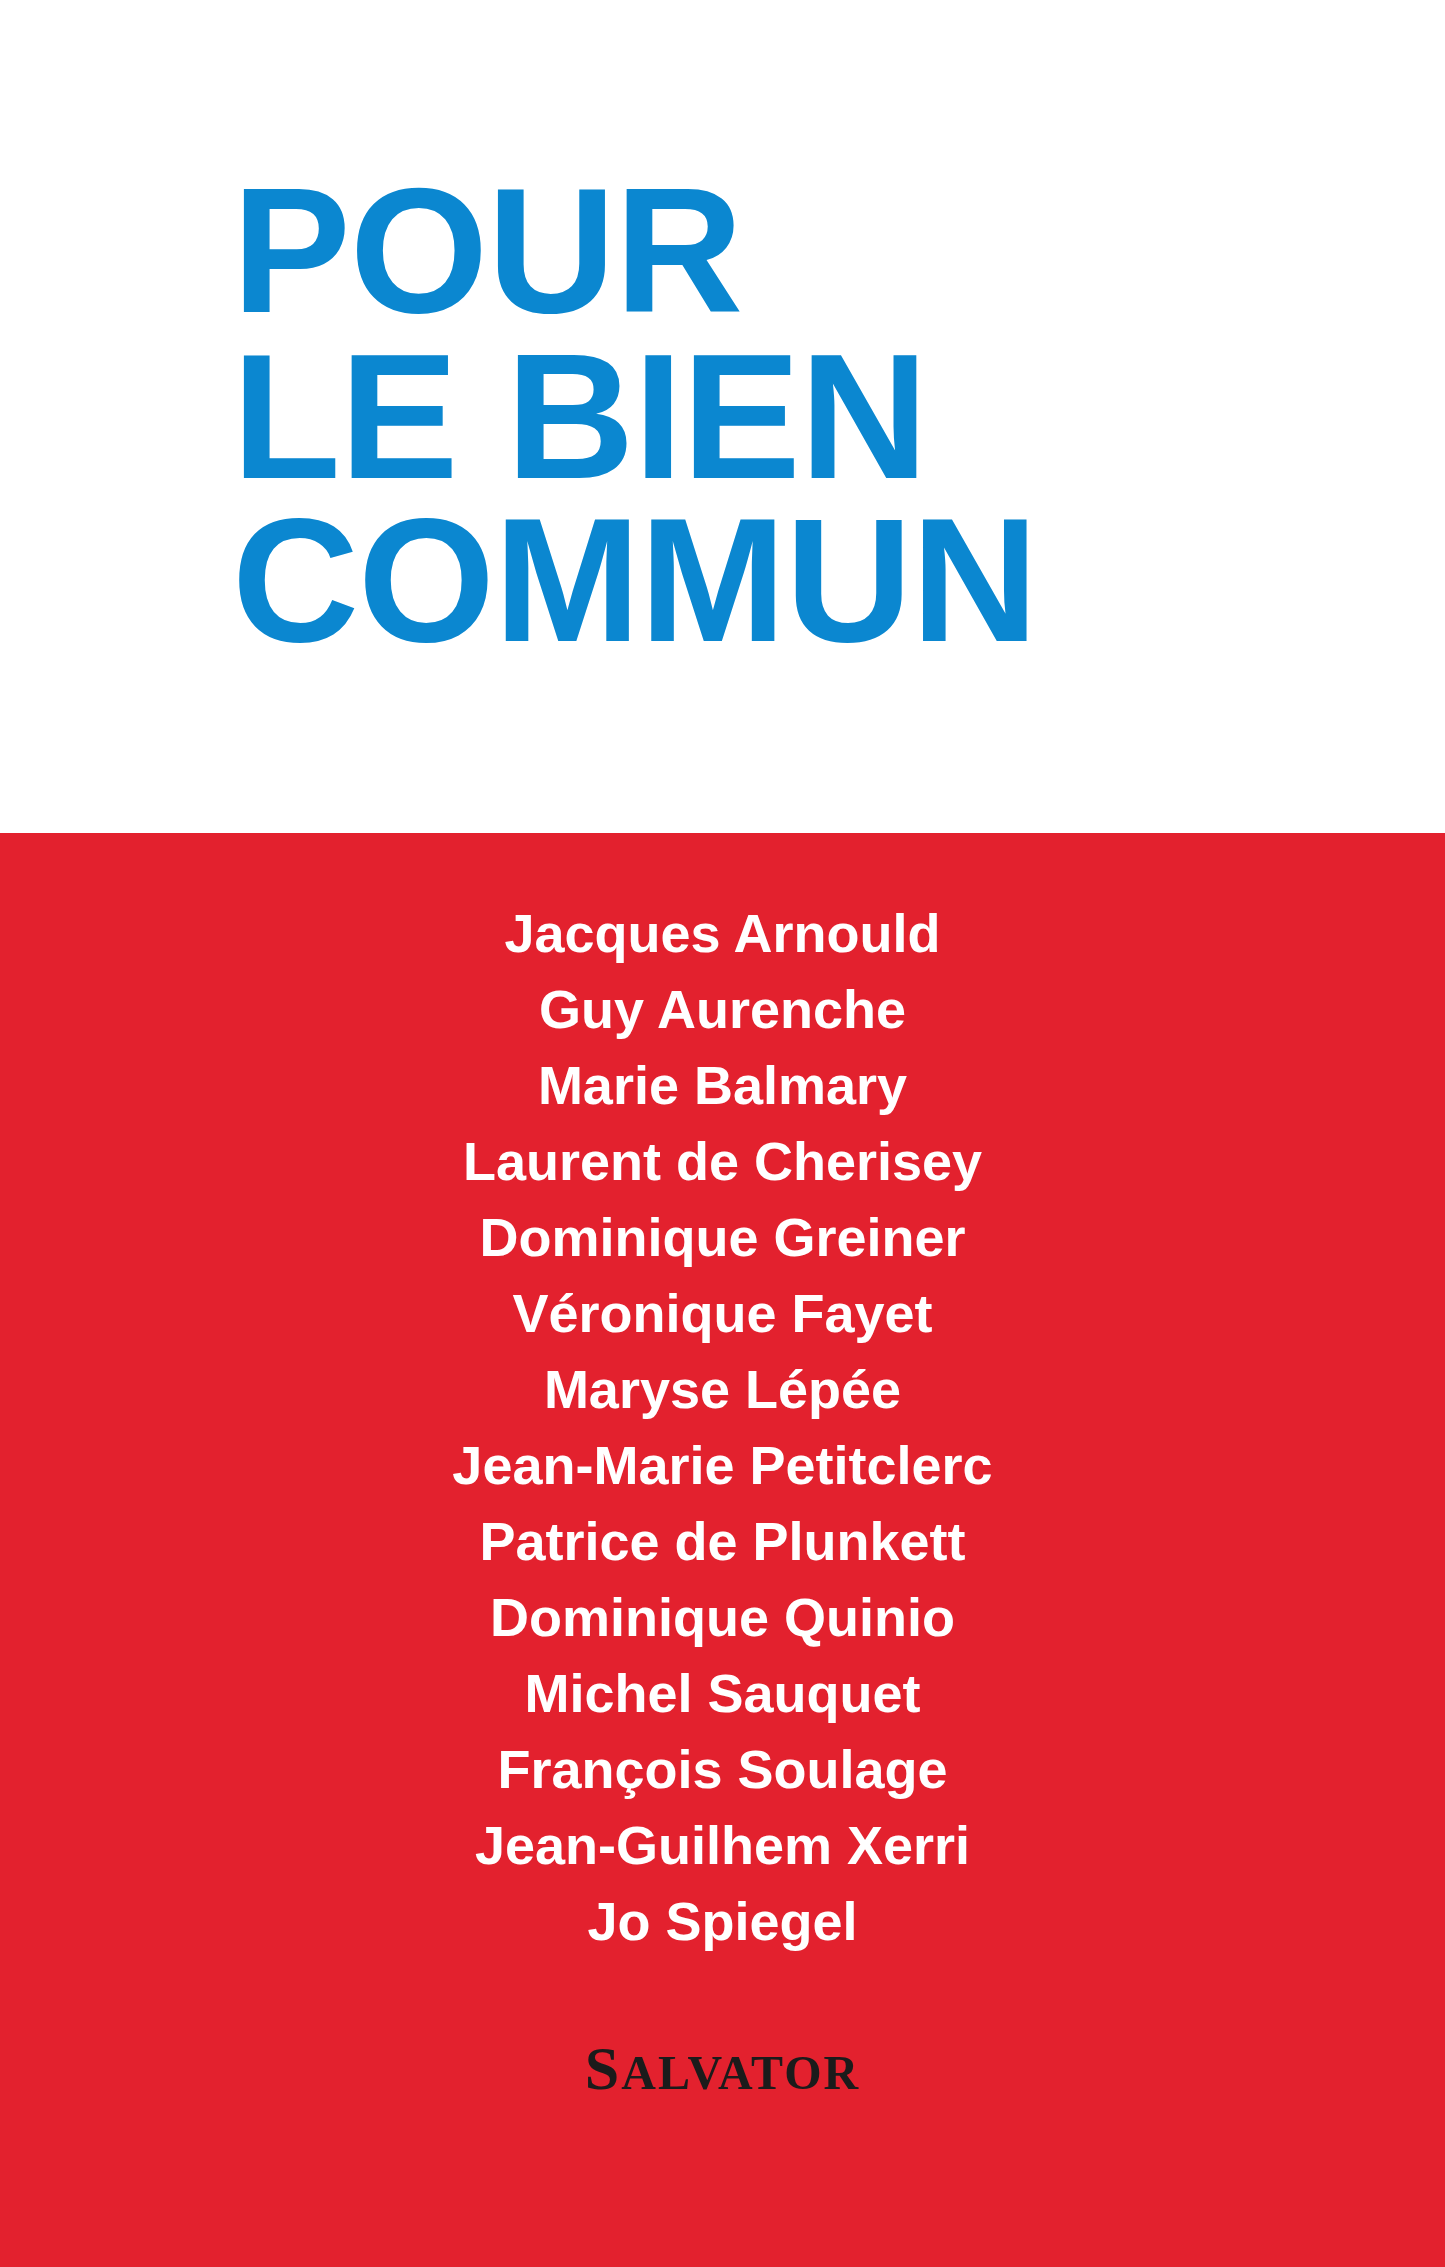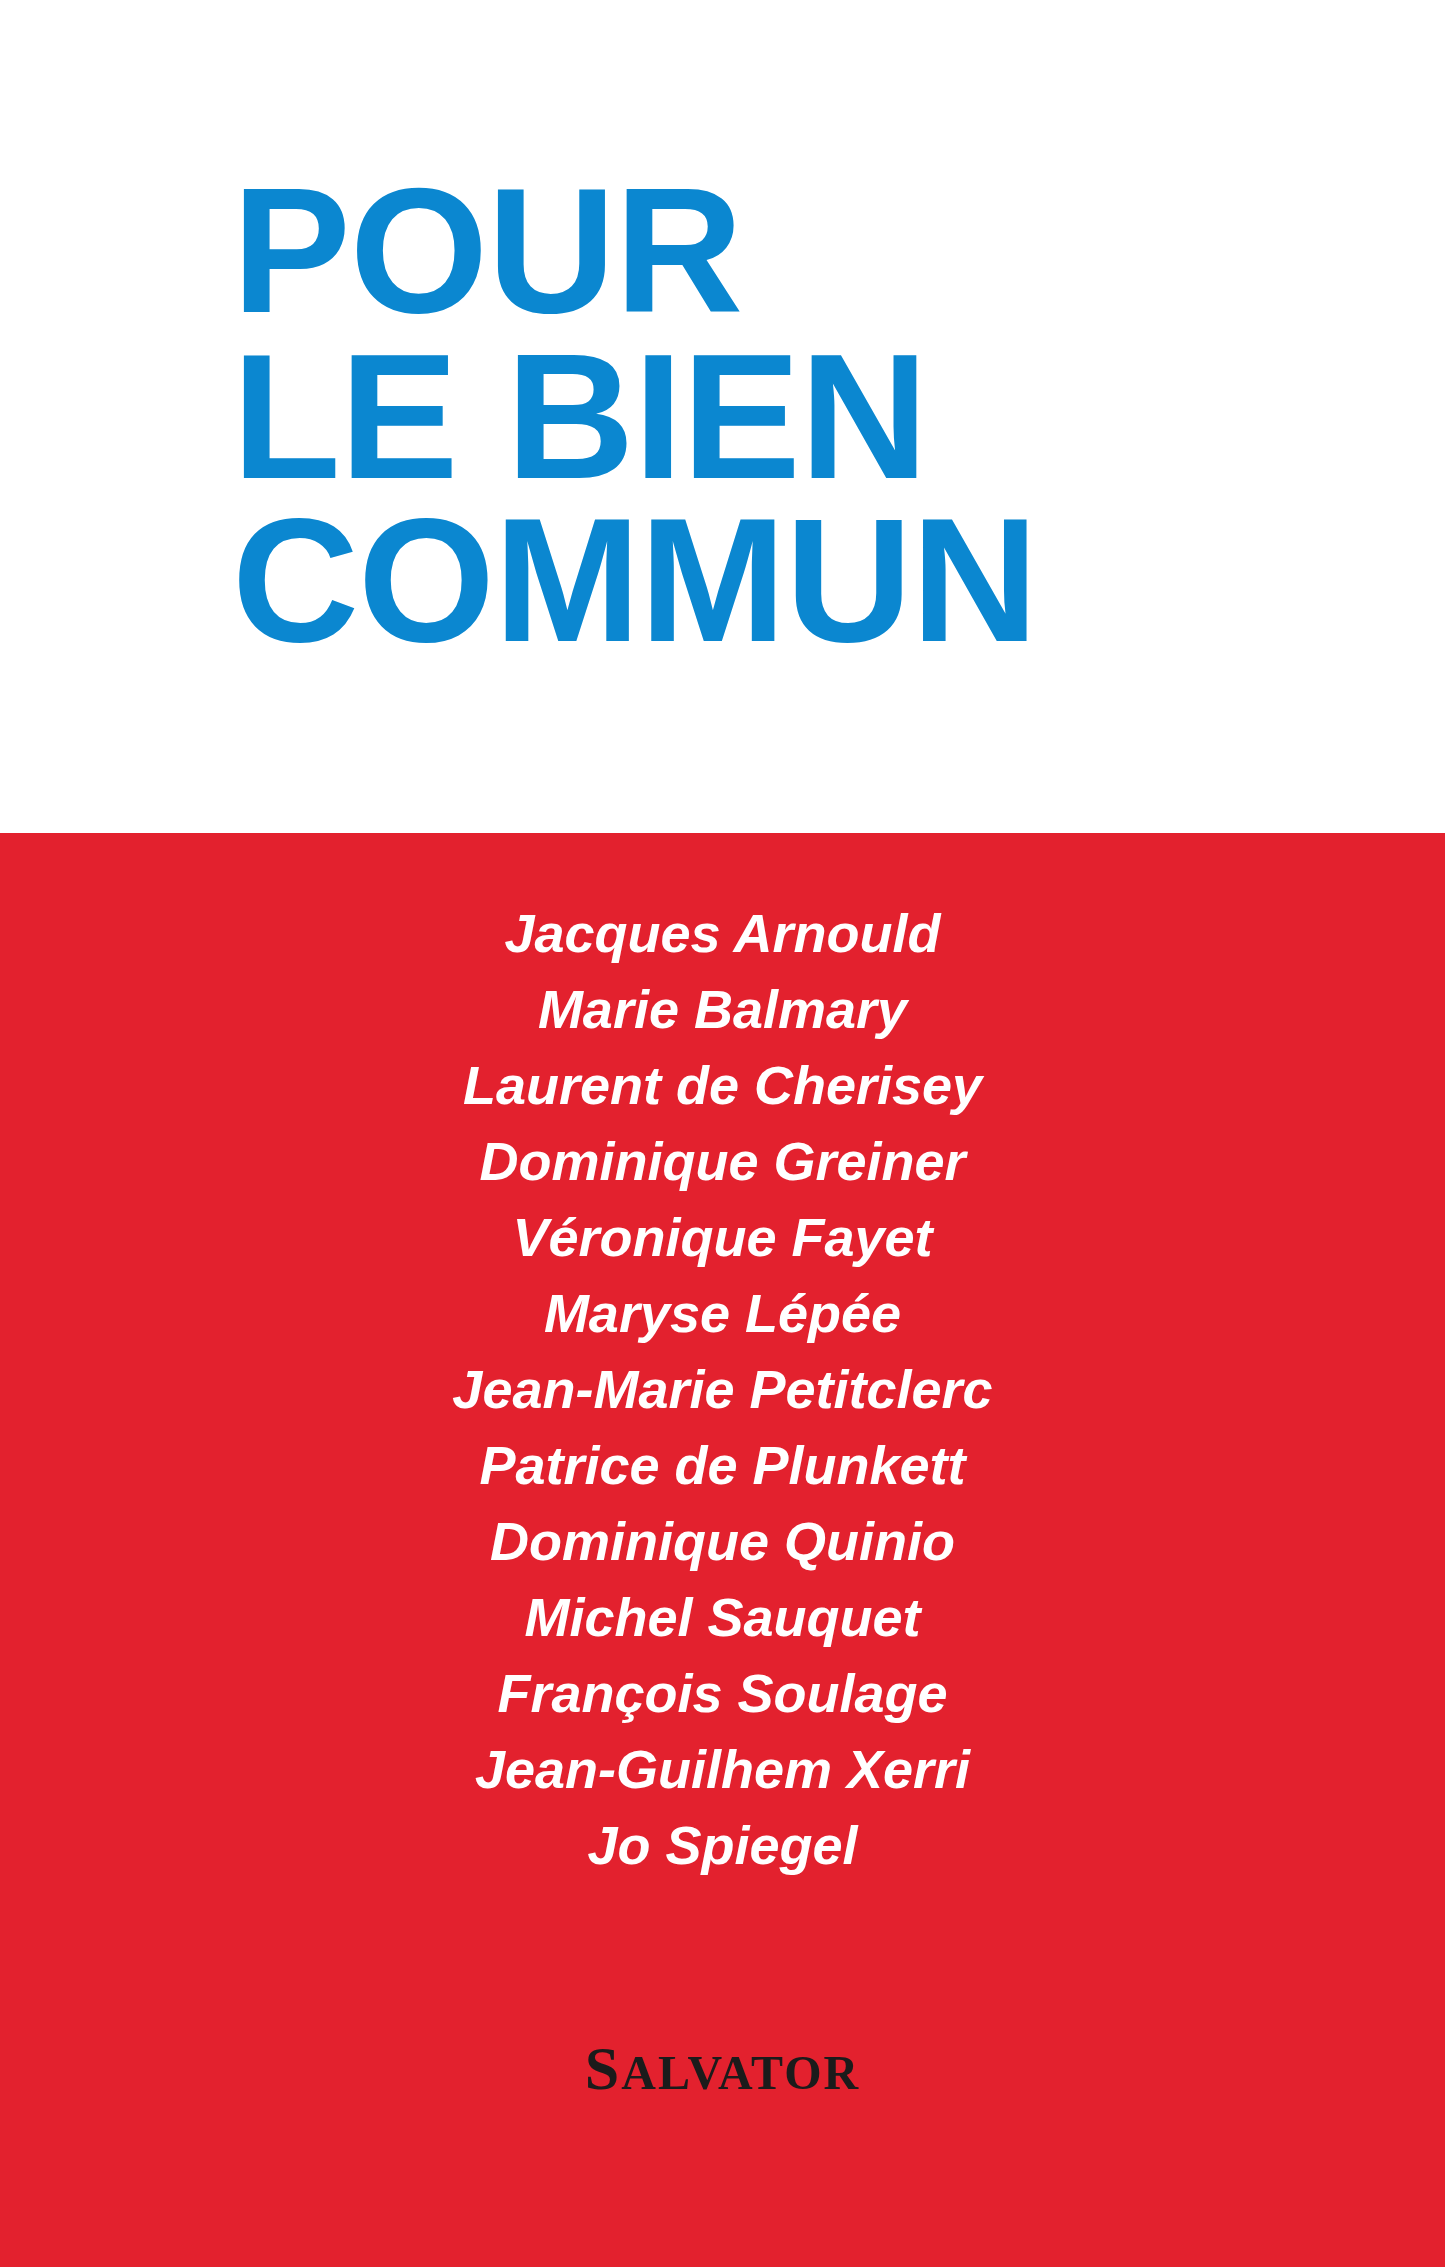--- a/index.html
+++ b/index.html
@@ -57,21 +57,20 @@
     width: 1445px;
     height: 1434px;
     background: #e3212e;
   }
   .authors {
     position: absolute;
     left: 0;
     top: 62px;
     width: 1445px;
     text-align: center;
-    font-style: italic;
   }
   .author {
     display: block;
     color: #ffffff;
     font-family: "Liberation Sans", sans-serif;
     font-weight: bold;
     font-size: 54px;
     line-height: 76px;
     white-space: nowrap;
   }
@@ -102,20 +101,21 @@
       <span class="title-line l1">POUR</span>
       <span class="title-line l2">LE BIEN</span>
       <span class="title-line l3">COMMUN</span>
     </div>
   </div>
 
   <div class="red-panel">
 
     <div class="authors">
       <span class="author">Jacques Arnould</span>
+      <span class="author">Guy Aurenche</span>
       <span class="author">Marie Balmary</span>
       <span class="author">Laurent de Cherisey</span>
       <span class="author">Dominique Greiner</span>
       <span class="author">Véronique Fayet</span>
       <span class="author">Maryse Lépée</span>
       <span class="author">Jean-Marie Petitclerc</span>
       <span class="author">Patrice de Plunkett</span>
       <span class="author">Dominique Quinio</span>
       <span class="author">Michel Sauquet</span>
       <span class="author">François Soulage</span>

